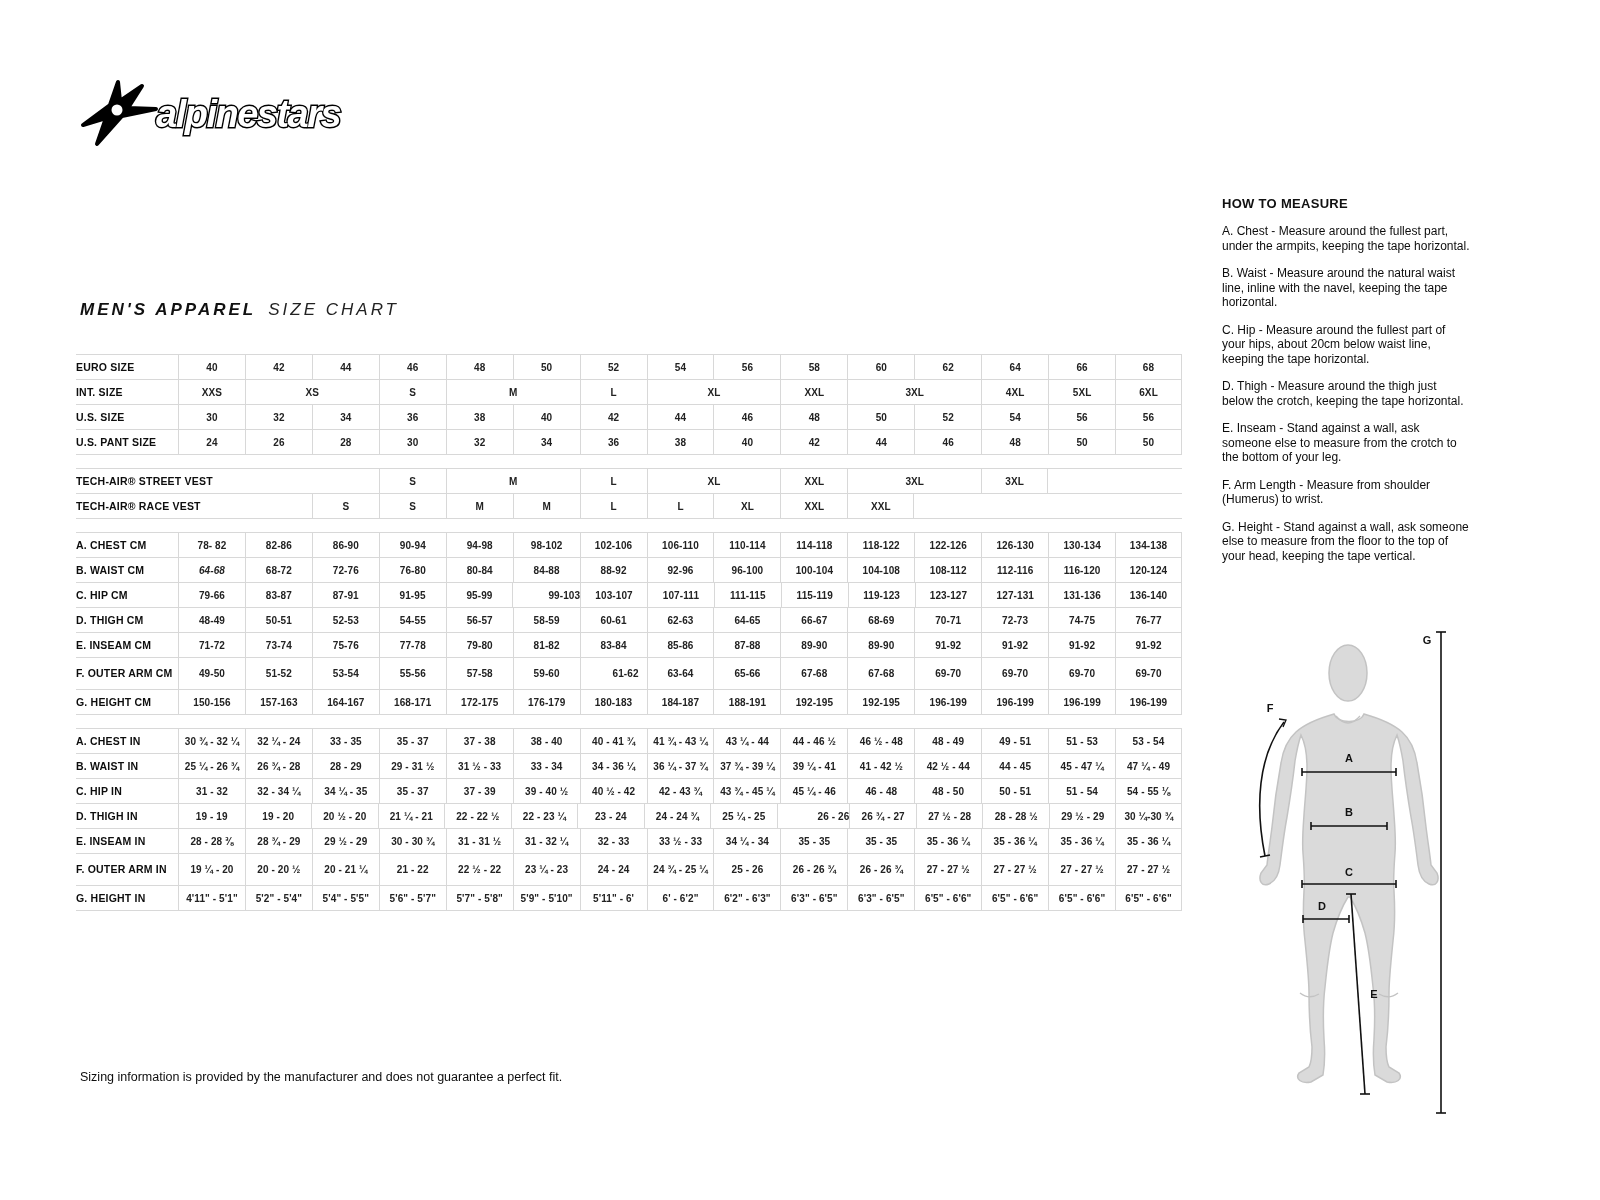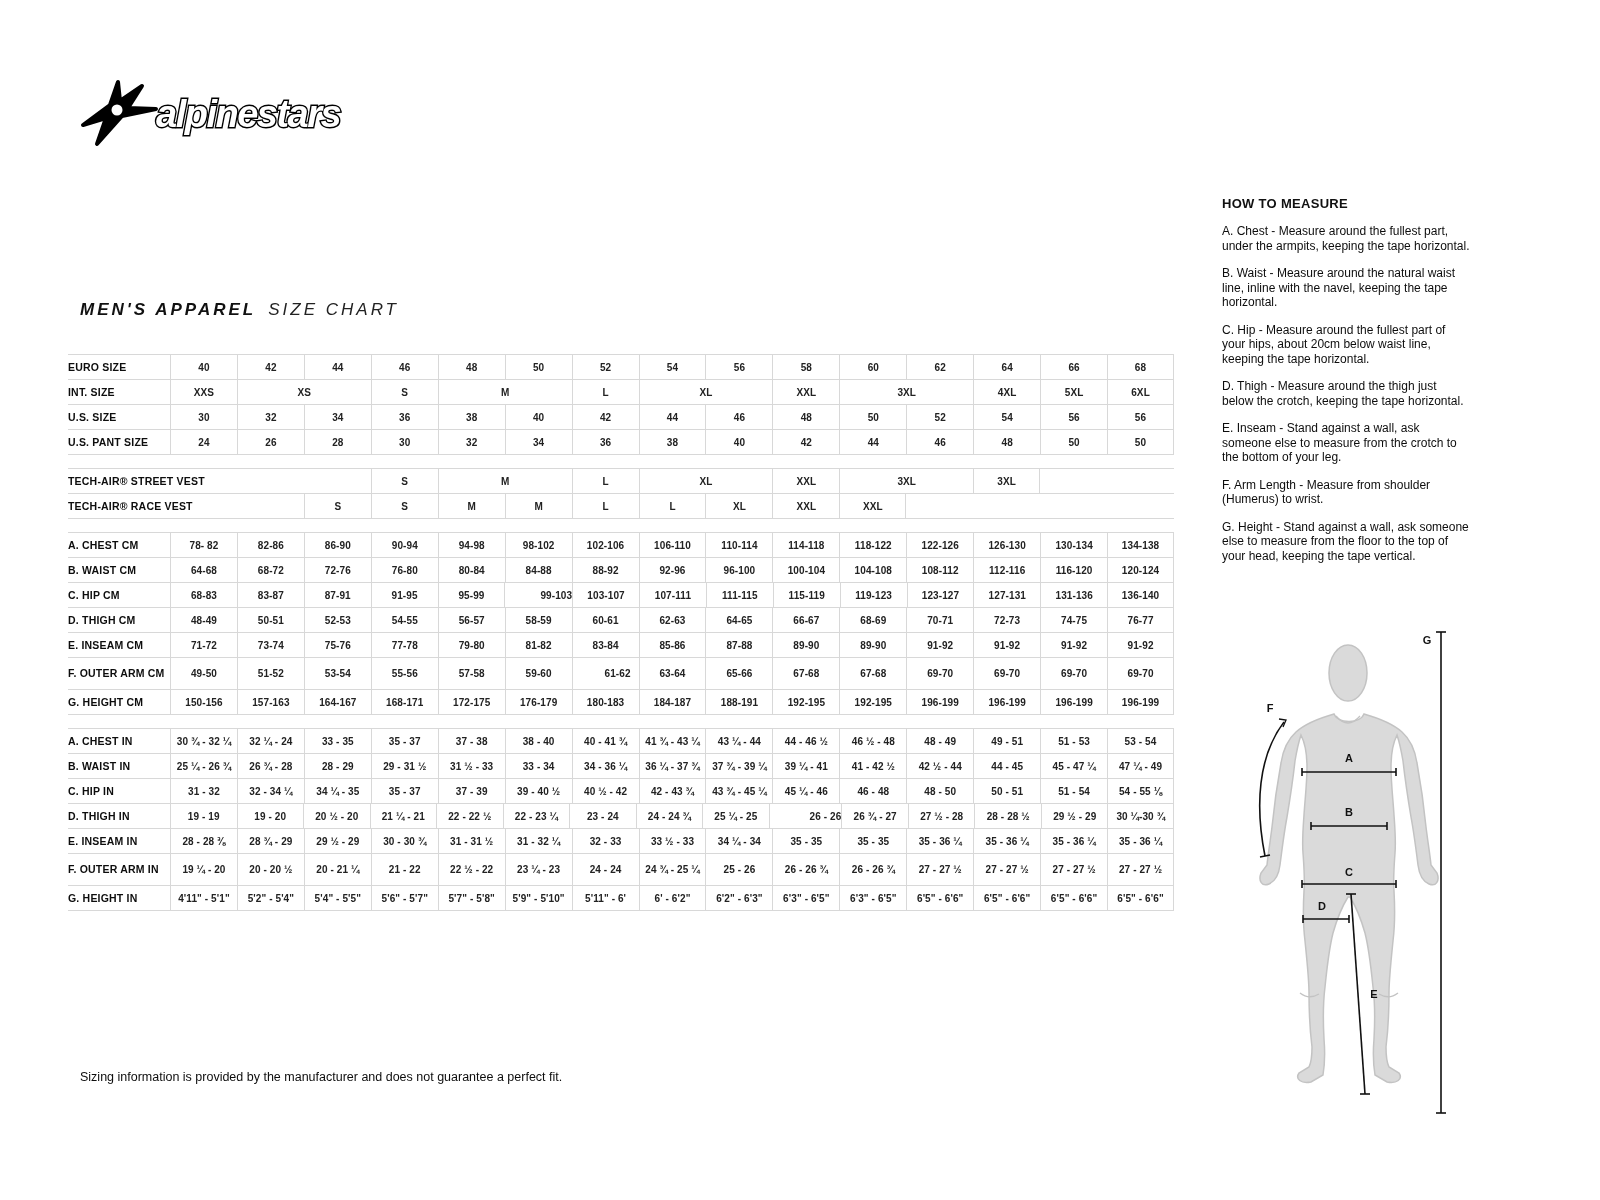--- a/index.html
+++ b/index.html
@@ -5,21 +5,21 @@
   html,body{margin:0;padding:0;}
   body{width:1600px;height:1200px;background:#fff;position:relative;overflow:hidden;
        font-family:"Liberation Sans",sans-serif;color:#111;}
   
   #logo{position:absolute;left:80px;top:78px;width:280px;height:78px;}
   
   #title{position:absolute;left:80px;top:300px;font-style:italic;font-size:17px;letter-spacing:3px;white-space:nowrap;}
   #title .t-bold{font-weight:800;margin-right:12px;}
   #title .t-light{font-weight:400;color:#222;}
   
-  #size-table{position:absolute;left:68px;top:354px;width:1106px;}
+  #size-table{position:absolute;left:76px;top:354px;width:1106px;}
   .tblock{border-top:1px solid #d8d8d8;}
   .tblock + .tblock{margin-top:13px;}
   .trow{display:grid;grid-template-columns:102px repeat(15,1fr);border-bottom:1px solid #d8d8d8;height:24px;}
   .trow.tall{height:31px;}
   .tlabel{font-weight:700;font-size:10.5px;line-height:1.15;display:flex;align-items:center;letter-spacing:.2px;color:#0d0d0d;}
   .trow.nowrap .tlabel{white-space:nowrap;overflow:visible;z-index:2;}
   .tcell{font-weight:700;font-size:10px;letter-spacing:.1px;color:#222;
          display:flex;align-items:center;justify-content:center;text-align:center;
          border-left:1px solid #d8d8d8;white-space:nowrap;}
   .tcell.blank{border-left:none;}
@@ -162,39 +162,39 @@
         <div class="tcell" style="grid-column: span 1;">110-114</div>
         <div class="tcell" style="grid-column: span 1;">114-118</div>
         <div class="tcell" style="grid-column: span 1;">118-122</div>
         <div class="tcell" style="grid-column: span 1;">122-126</div>
         <div class="tcell" style="grid-column: span 1;">126-130</div>
         <div class="tcell" style="grid-column: span 1;">130-134</div>
         <div class="tcell endcap" style="grid-column: span 1;">134-138</div>
       </div>
       <div class="trow">
         <div class="tlabel">B. WAIST CM</div>
-        <div class="tcell" style="grid-column: span 1;">64-68</div>
+        <div class="tcell" style="grid-column: span 1; font-style: italic;">64-68</div>
         <div class="tcell" style="grid-column: span 1;">68-72</div>
         <div class="tcell" style="grid-column: span 1;">72-76</div>
         <div class="tcell" style="grid-column: span 1;">76-80</div>
         <div class="tcell" style="grid-column: span 1;">80-84</div>
         <div class="tcell" style="grid-column: span 1;">84-88</div>
         <div class="tcell" style="grid-column: span 1;">88-92</div>
         <div class="tcell" style="grid-column: span 1;">92-96</div>
         <div class="tcell" style="grid-column: span 1;">96-100</div>
         <div class="tcell" style="grid-column: span 1;">100-104</div>
         <div class="tcell" style="grid-column: span 1;">104-108</div>
         <div class="tcell" style="grid-column: span 1;">108-112</div>
         <div class="tcell" style="grid-column: span 1;">112-116</div>
         <div class="tcell" style="grid-column: span 1;">116-120</div>
         <div class="tcell endcap" style="grid-column: span 1;">120-124</div>
       </div>
       <div class="trow">
         <div class="tlabel">C. HIP CM</div>
-        <div class="tcell" style="grid-column: span 1;">68-83</div>
+        <div class="tcell" style="grid-column: span 1;">79-66</div>
         <div class="tcell" style="grid-column: span 1;">83-87</div>
         <div class="tcell" style="grid-column: span 1;">87-91</div>
         <div class="tcell" style="grid-column: span 1;">91-95</div>
         <div class="tcell" style="grid-column: span 1;">95-99</div>
         <div class="tcell" style="grid-column: span 1; padding-left: 35px;">99-103</div>
         <div class="tcell" style="grid-column: span 1;">103-107</div>
         <div class="tcell" style="grid-column: span 1;">107-111</div>
         <div class="tcell" style="grid-column: span 1;">111-115</div>
         <div class="tcell" style="grid-column: span 1;">115-119</div>
         <div class="tcell" style="grid-column: span 1;">119-123</div>

